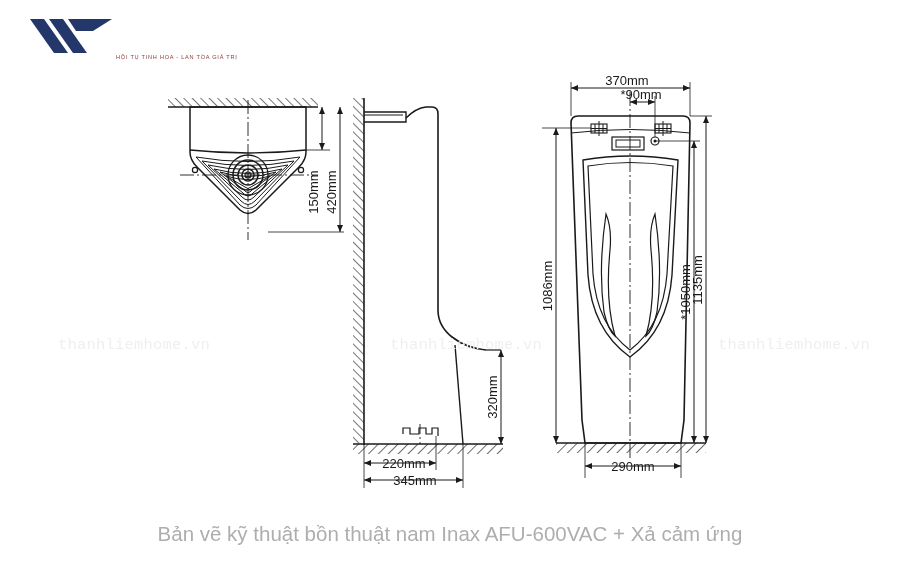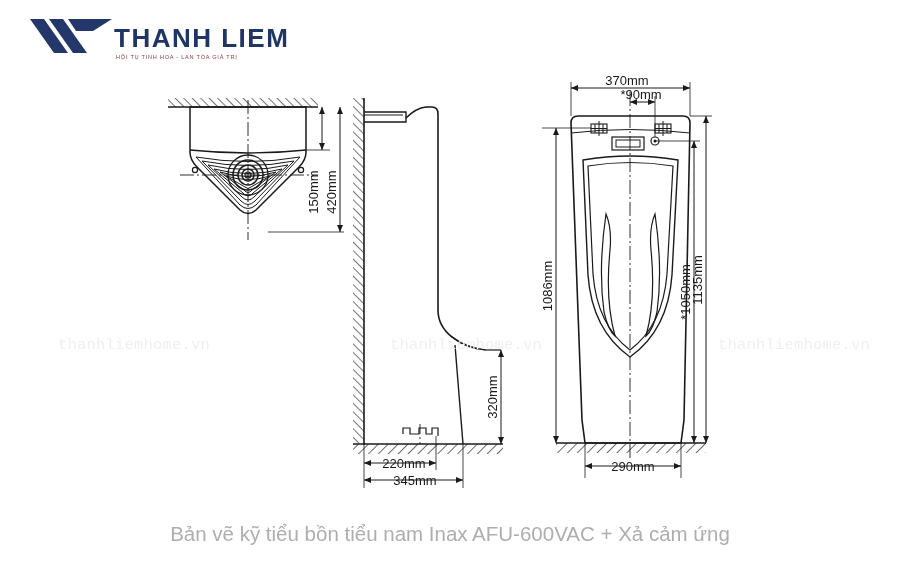--- a/index.html
+++ b/index.html
@@ -96,21 +96,20 @@
 </style>
 </head>
 <body>
 
 <div id="logo-area">
   <svg id="logo-mark" viewBox="0 0 82 40">
     <polygon points="0,2 14,2 38,36 24,36" fill="#24376b"></polygon>
     <polygon points="19,2 33,2 57,36 43,36" fill="#24376b"></polygon>
     <polygon points="38,2 82,2 63,14 46,14" fill="#24376b"></polygon>
   </svg>
-  <div id="brand-name">THANH LIEM</div>
   <div id="brand-tagline">HỘI TỤ TINH HOA - LAN TỎA GIÁ TRỊ</div>
 </div>
 
 <svg id="drawing" viewBox="0 0 900 565">
   <defs>
 
     <pattern id="hatch" width="7" height="7" patternTransform="rotate(45)" patternUnits="userSpaceOnUse">
       <line x1="0" y1="0" x2="0" y2="7" stroke="#1a1a1a" stroke-width="1.3"></line>
     </pattern>
     <pattern id="hatch2" width="6" height="6" patternTransform="rotate(-45)" patternUnits="userSpaceOnUse">
@@ -265,13 +264,13 @@
     <line x1="681" y1="443" x2="681" y2="478" stroke="#1a1a1a" stroke-width="0.8"></line>
     <line x1="585" y1="466" x2="681" y2="466" stroke="#1a1a1a" stroke-width="1" marker-start="url(#arrb)" marker-end="url(#arr)"></line>
     <text class="dimtext" x="633" y="471" text-anchor="middle">290mm</text>
   </g>
 </svg>
 
 <div class="watermark" id="wm-1">thanhliemhome.vn</div>
 <div class="watermark" id="wm-2">thanhliemhome.vn</div>
 <div class="watermark" id="wm-3">thanhliemhome.vn</div>
 
-<div id="caption">Bản vẽ kỹ tiểu bồn tiểu nam Inax AFU-600VAC + Xả cảm ứng</div>
+<div id="caption">Bản vẽ kỹ thuật bồn thuật nam Inax AFU-600VAC + Xả cảm ứng</div>
 
 </body></html>

